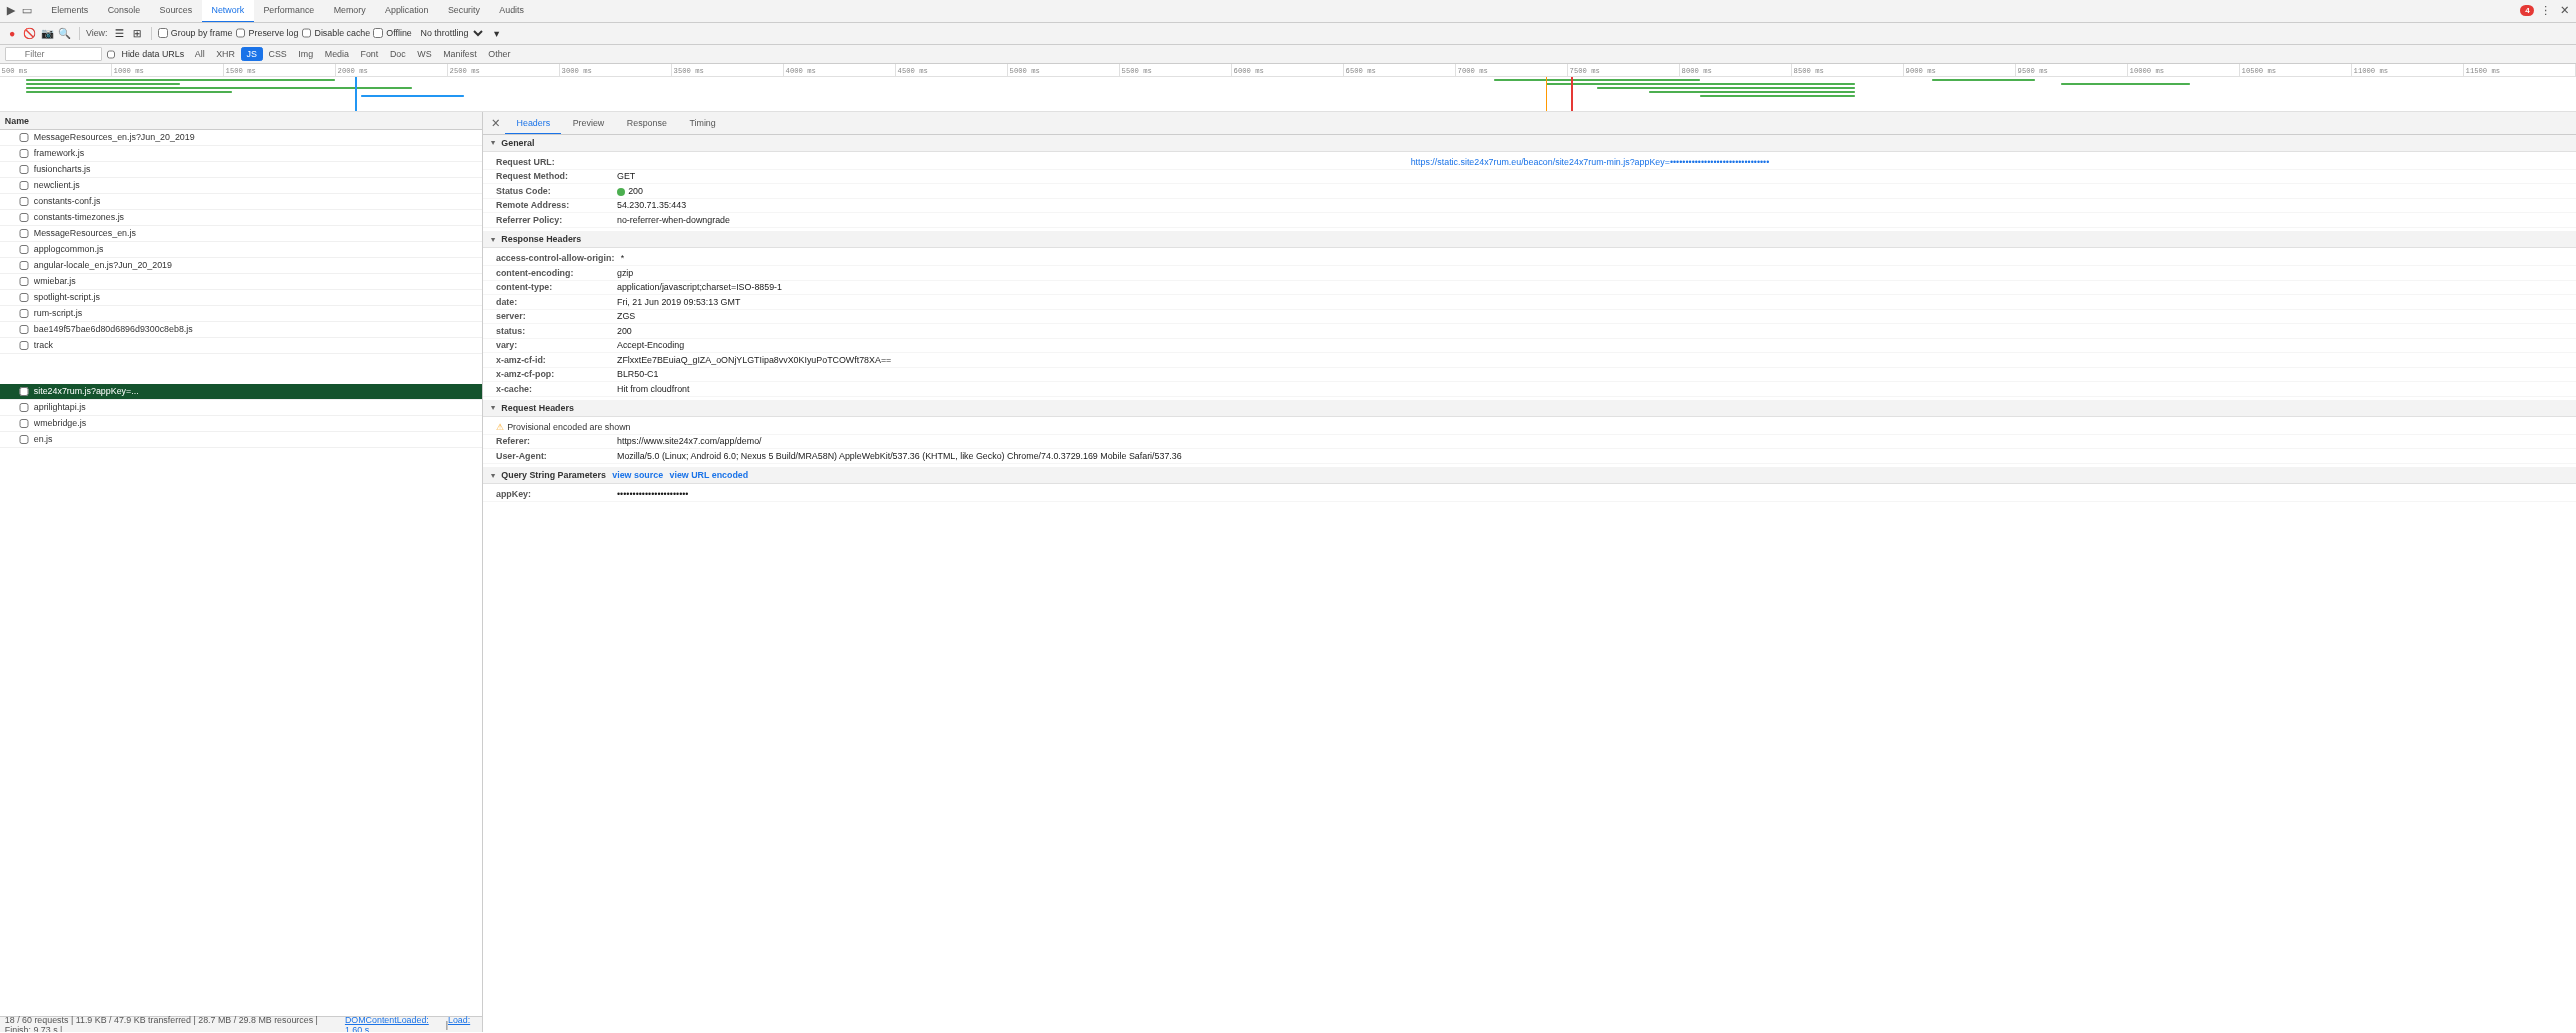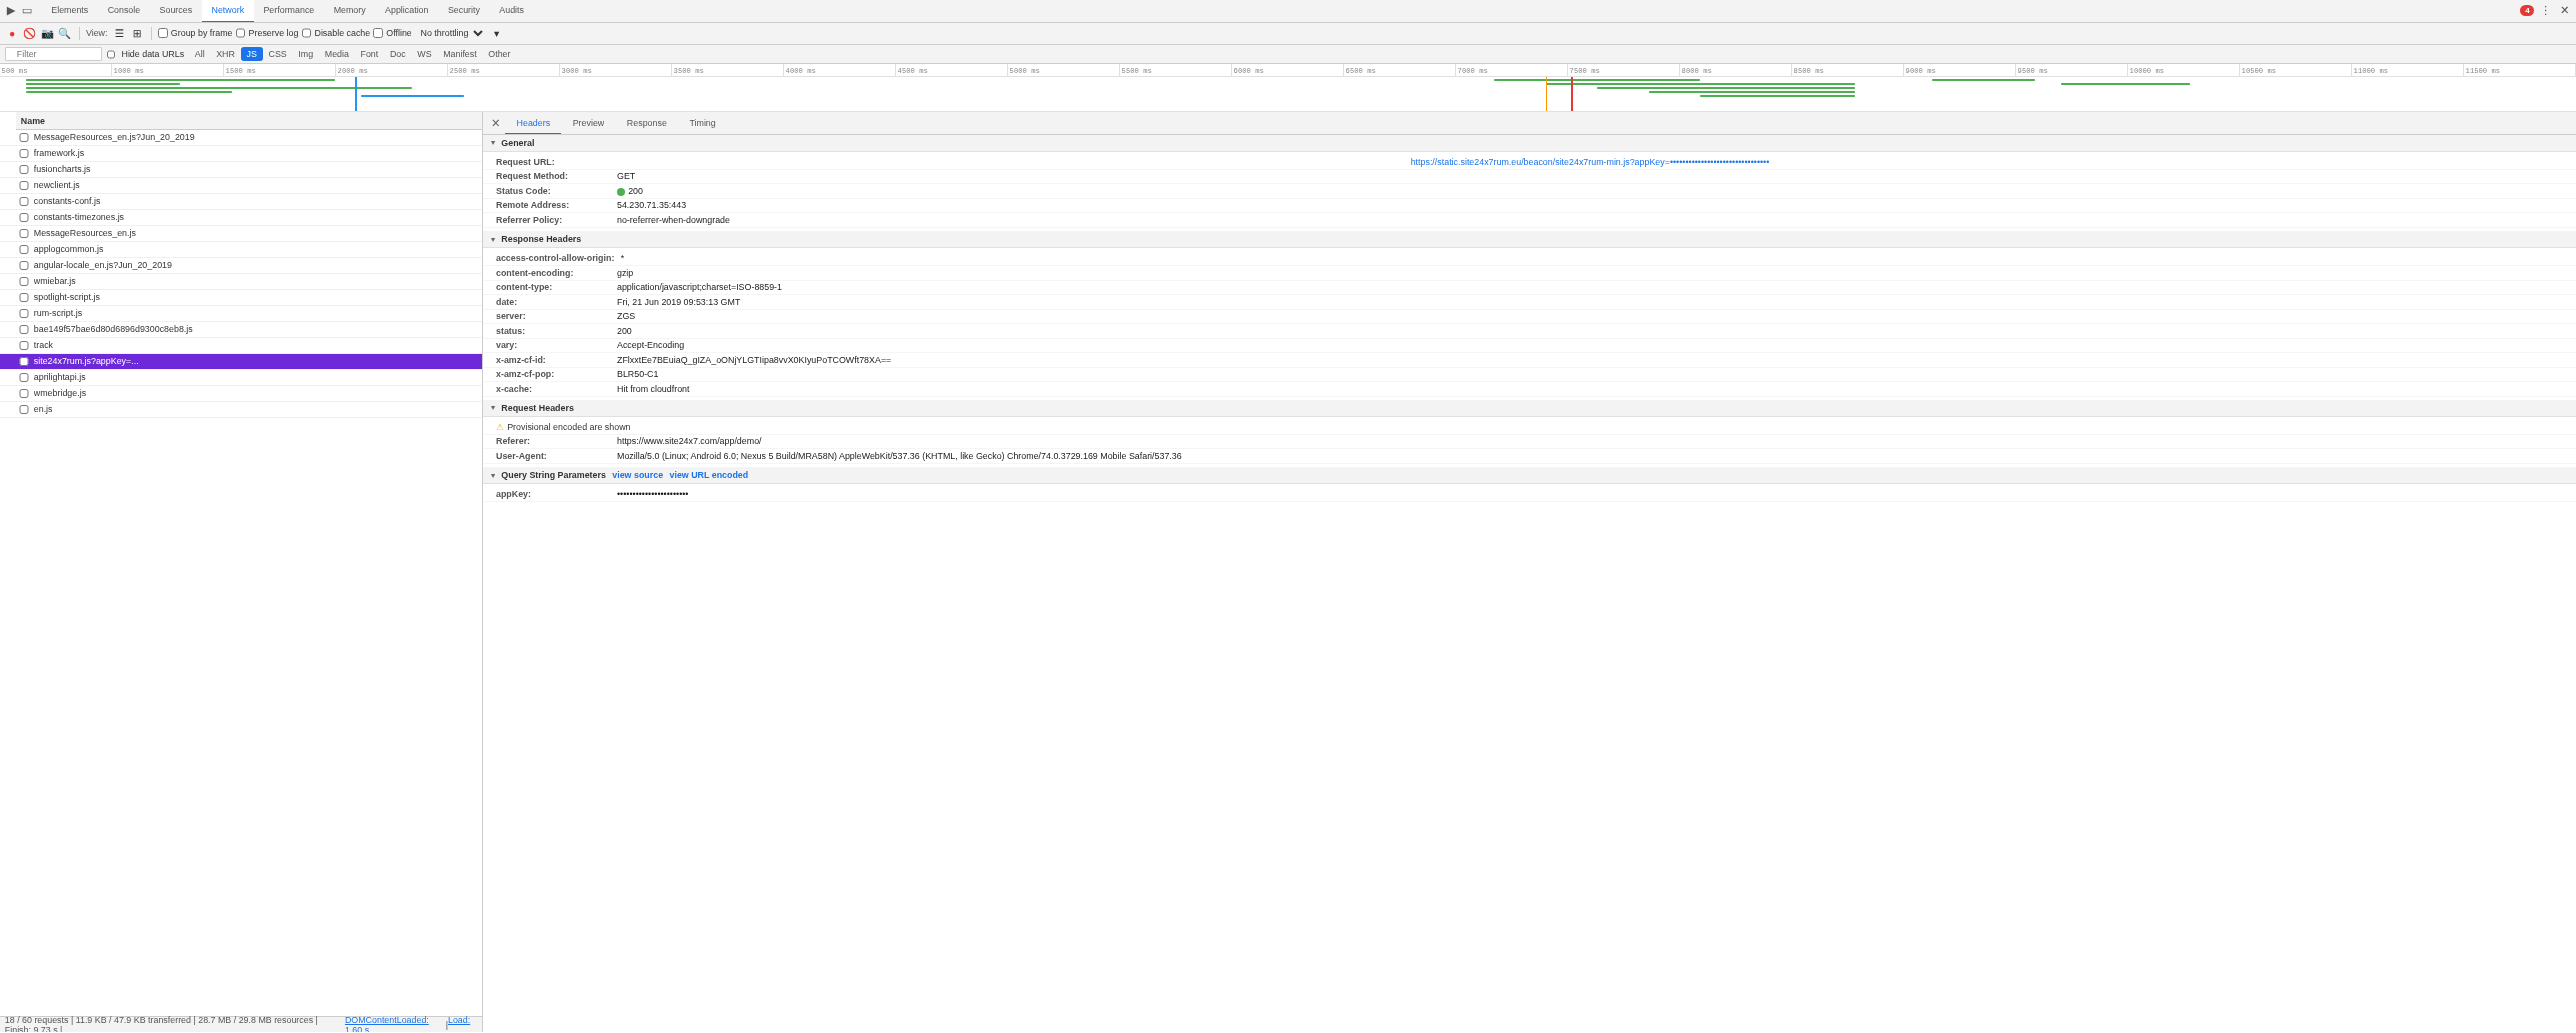--- a/index.html
+++ b/index.html
@@ -108,21 +108,21 @@
       border-bottom: 0.8px solid #ccc;
       height: 19.3px;
       padding: 0 4.8px;
       gap: 4.8px;
     }
     #filter-input {
       height: 14.5px;
       font-size: 8.9px;
       border: 0.8px solid #ccc;
       border-radius: 1px;
-      padding: 0 11px;
+      padding: 0 19px;
       width: 97px;
       background: #fff;
     }
     .filter-checkbox-group {
       display: flex;
       align-items: center;
       gap: 6px;
       font-size: 8.9px;
       color: #333;
     }
@@ -212,40 +212,39 @@
     #list-header {
       display: flex;
       align-items: center;
       background: #f3f3f3;
       border-bottom: 0.8px solid #ccc;
       height: 17.7px;
       padding: 0 4.8px;
       font-weight: 600;
       font-size: 8.9px;
       color: #333;
-      margin-left: 16px;
     }
     #network-list {
       overflow-y: auto;
       flex: 1;
     }
     .network-item {
       padding: 1.6px 4.8px 1.6px 19.3px;
       font-size: 8.9px;
       color: #333;
       cursor: pointer;
       border-bottom: 0.8px solid #f0f0f0;
       white-space: nowrap;
       overflow: hidden;
       text-overflow: ellipsis;
       display: flex;
       align-items: center;
       height: 16px;
     }
-    .network-item.selected { background: #6d28d9; color: #fff; }
+    .network-item.selected { background: #14532d; color: #fff; margin-top: 30px; }
     .network-item .checkbox { width: 9.7px; height: 9.7px; margin-right: 4.8px; flex-shrink: 0; }
     .item-text { overflow: hidden; text-overflow: ellipsis; white-space: nowrap; }
 
     
     #status-bar {
       background: #f3f3f3;
       border-top: 0.8px solid #ccc;
       height: 16px;
       padding: 0 4.8px;
       display: flex;

